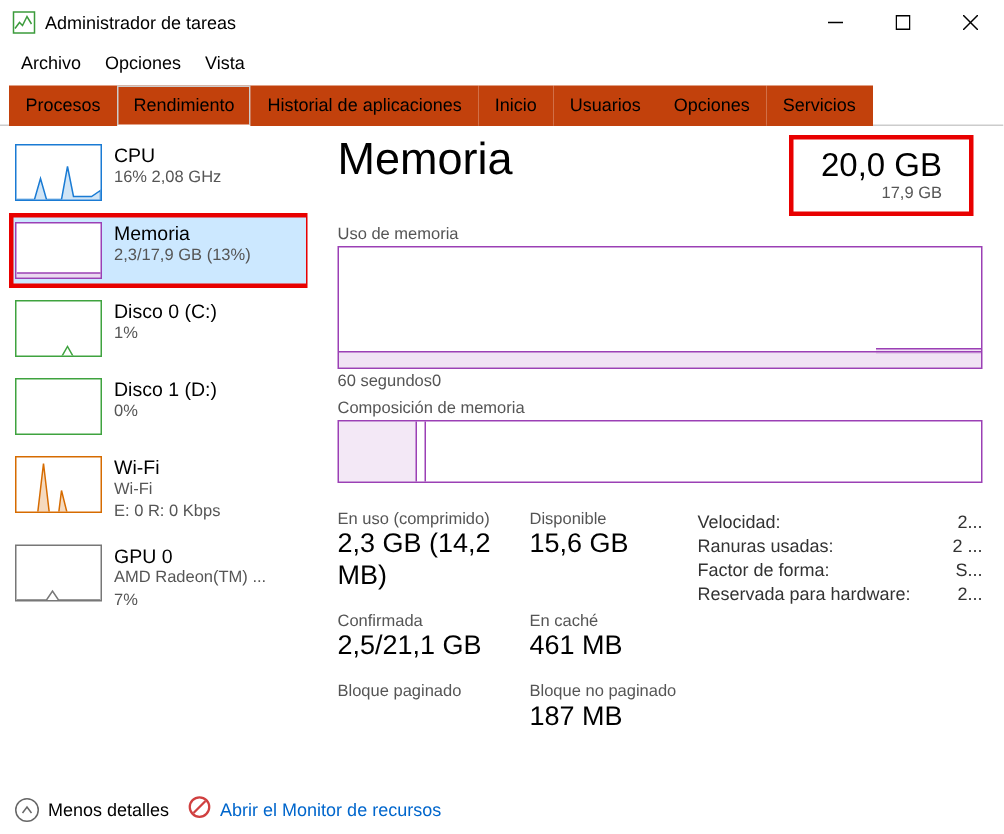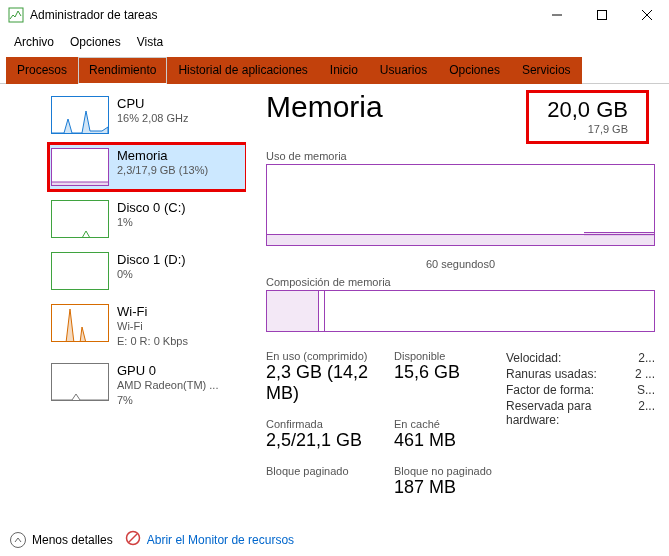--- a/index.html
+++ b/index.html
@@ -13,21 +13,21 @@
 
   .menubar { display:flex; gap:4px; padding:3px 8px; font-size:12px; }
   .menubar span { padding:2px 6px;text-align:right; }
 
   .tabbar { display:flex; border-bottom:1px solid #ccc; padding:0 6px; margin-top:2px; font-size:12px; }
   .tab { padding:5px 10px 6px; border:1px solid transparent; position:relative; top:1px; background:#c2410c;}
   .tab.active { border:1px solid #ccc; border-bottom:1px solid #fff; }
 
   .content { display:flex; height:440px; }
 
-  .sidebar { width:205px; padding:8px 0 0 8px; overflow:hidden;margin-left:41px; }
+  .sidebar { width:205px; padding:8px 0 0 8px; overflow:hidden; }
   .side-item { display:flex; align-items:flex-start; padding:4px 4px 4px 2px; margin-bottom:6px; cursor:pointer; }
   .side-item.selected { background:#cce8ff; }
   .side-item.selected.hl { outline:3px solid #e80000; outline-offset:-1px;}
   .thumb { width:58px; height:38px; border:1px solid #888; background:#fff; margin-right:8px; position:relative; overflow:hidden; flex-shrink:0; }
   .thumb.cpu { border-color:#1a7bd4; }
   .thumb.mem { border-color:#9b40b5; }
   .thumb.disk { border-color:#3fa33f; }
   .thumb.wifi { border-color:#d66b00; }
   .thumb.gpu { border-color:#777; }
   .side-text .name { font-size:13px; }
@@ -36,21 +36,21 @@
   .main { flex:1; padding:6px 14px 0 20px; position:relative; }
   .main h1 { font-size:30px; font-weight:400; }
   .total-box { position:absolute; top:6px; right:20px; border:3px solid #e80000; padding:4px 18px 6px; text-align:right; }
   .total-box .big { font-size:22px; }
   .total-box .small { font-size:11px; color:#555; }
 
   .graph-label-row { display:flex; justify-content:space-between; font-size:11px; color:#555; margin-top:26px; }
   .graph { height:82px; border:1px solid #9b40b5; margin-top:2px; position:relative; background:#fff; }
   .graph .fill { position:absolute; bottom:0; left:0; right:0; height:11px; background:rgba(155,64,181,0.15); border-top:1px solid #9b40b5; }
   .graph .fill::after { content:""; position:absolute; right:0; top:-3px; width:70px; height:3px; background:rgba(155,64,181,0.15); border-top:1px solid #9b40b5; }
-  .graph-time { display:flex; justify-content:center; font-size:11px; color:#555; margin-top:12px; }
+  .graph-time { display:flex; justify-content:flex-start; font-size:11px; color:#555; margin-top:2px; }
 
   .comp-label { font-size:11px; color:#555; margin-top:6px; }
   .comp-bar { height:42px; border:1px solid #9b40b5; margin-top:2px; display:flex; }
   .comp-seg { height:100%; }
   .comp-seg.used { width:52px; background:rgba(155,64,181,0.12); border-right:1px solid #9b40b5; }
   .comp-seg.gap { width:6px; border-right:1px solid #9b40b5; }
 
   .stats { margin-top:18px; display:flex; }
   .stats-left { width:240px; }
   .stats-right { flex:1; font-size:12px; color:#333; }

